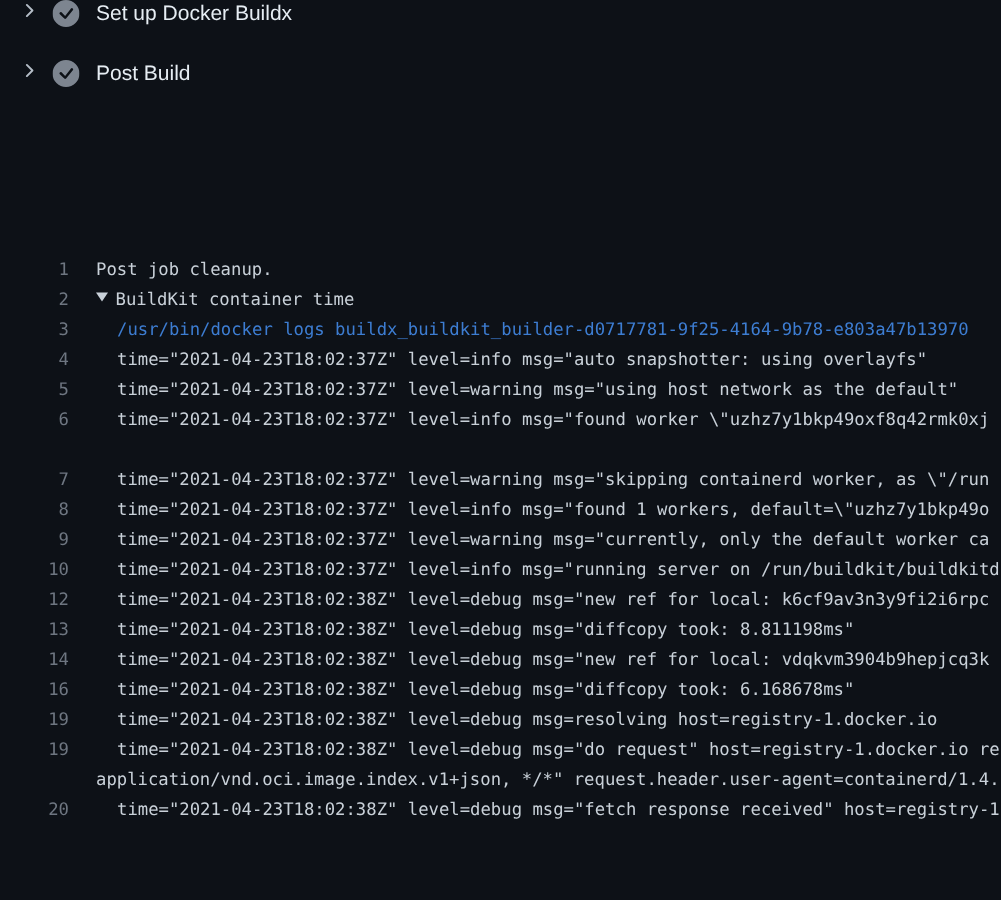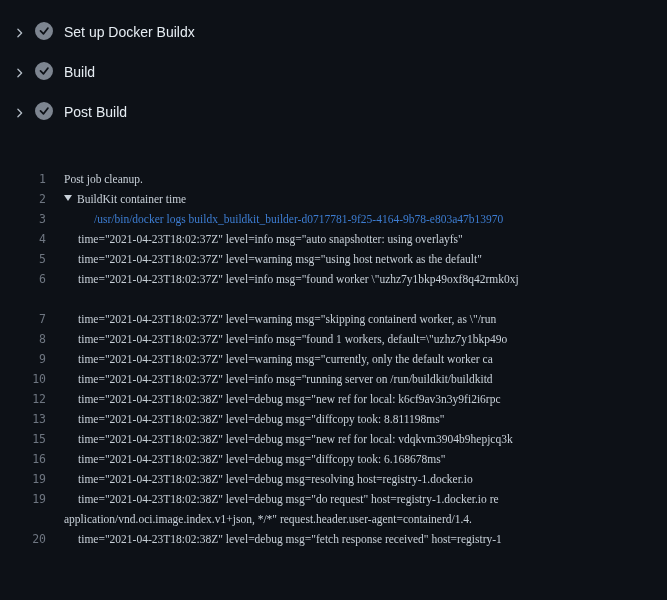--- a/index.html
+++ b/index.html
@@ -10,21 +10,21 @@
     position: relative;
     font-family: "Liberation Sans", sans-serif;
   }
 
   
   .steps { position: absolute; top: 0; left: 0; right: 0; }
   .step-row {
     position: relative;
     height: 40px;
     display: flex;
-    align-items: flex-end;
+    align-items: flex-start;
     cursor: pointer;
   }
   .step-row::before {
     content: "";
     position: absolute;
     inset: 2px 0;
     border-radius: 6px;
     background: transparent;
   }
   .step-row.expanded::before { background: #202730; }
@@ -64,24 +64,24 @@
     display: flex;
     white-space: pre;
   }
   .ln {
     width: 46px;
     flex: none;
     text-align: right;
     color: #6e7681;
     cursor: pointer;
   }
-  .lt { flex: none; color: #c9d1d9; font-family: Liberation Serif, serif; }
+  .lt { flex: none; color: #c9d1d9; }
   .lt.ind0 { padding-left: 18px; }
   .lt.ind1 { padding-left: 32px; }
-  .lt.cmd .txt { color: #3d7dd2; margin-left: 16px; }
+  .lt.cmd .txt { color: #3d7dd2; }
   .tri {
     display: none;
     width: 0; height: 0;
     border-left: 4.5px solid transparent;
     border-right: 4.5px solid transparent;
     border-top: 6px solid #c9d1d9;
     margin-right: 5px;
     vertical-align: 2px;
   }
   .log-row.group .tri { display: inline-block; }
@@ -95,32 +95,20 @@
     <span class="chev">
       <svg class="chev-right" viewBox="0 0 16 16" aria-hidden="true">
         <path d="M6.22 3.22a.75.75 0 0 1 1.06 0l4.25 4.25a.75.75 0 0 1 0 1.06l-4.25 4.25a.75.75 0 0 1-1.06-1.06L9.94 8 6.22 4.28a.75.75 0 0 1 0-1.06Z"></path>
       </svg>
 
     </span>
     <svg class="check" viewBox="0 0 16 16" aria-hidden="true">
       <path fill-rule="evenodd" d="M16 8A8 8 0 1 1 0 8a8 8 0 0 1 16 0Zm-3.97-3.03a.75.75 0 0 0-1.08.022L7.477 9.417 5.384 7.323a.75.75 0 0 0-1.06 1.06L6.97 11.03a.75.75 0 0 0 1.079-.02l3.992-4.99a.75.75 0 0 0-.01-1.05Z"></path>
     </svg>
     <span class="step-label">Set up Docker Buildx</span>
-  </div>
-    <div class="step-row">
-    <span class="chev">
-      <svg class="chev-right" viewBox="0 0 16 16" aria-hidden="true">
-        <path d="M6.22 3.22a.75.75 0 0 1 1.06 0l4.25 4.25a.75.75 0 0 1 0 1.06l-4.25 4.25a.75.75 0 0 1-1.06-1.06L9.94 8 6.22 4.28a.75.75 0 0 1 0-1.06Z"></path>
-      </svg>
-
-    </span>
-    <svg class="check" viewBox="0 0 16 16" aria-hidden="true">
-      <path fill-rule="evenodd" d="M16 8A8 8 0 1 1 0 8a8 8 0 0 1 16 0Zm-3.97-3.03a.75.75 0 0 0-1.08.022L7.477 9.417 5.384 7.323a.75.75 0 0 0-1.06 1.06L6.97 11.03a.75.75 0 0 0 1.079-.02l3.992-4.99a.75.75 0 0 0-.01-1.05Z"></path>
-    </svg>
-    <span class="step-label">Build</span>
   </div>
     <div class="step-row">
     <span class="chev">
       <svg class="chev-right" viewBox="0 0 16 16" aria-hidden="true">
         <path d="M6.22 3.22a.75.75 0 0 1 1.06 0l4.25 4.25a.75.75 0 0 1 0 1.06l-4.25 4.25a.75.75 0 0 1-1.06-1.06L9.94 8 6.22 4.28a.75.75 0 0 1 0-1.06Z"></path>
       </svg>
 
     </span>
     <svg class="check" viewBox="0 0 16 16" aria-hidden="true">
       <path fill-rule="evenodd" d="M16 8A8 8 0 1 1 0 8a8 8 0 0 1 16 0Zm-3.97-3.03a.75.75 0 0 0-1.08.022L7.477 9.417 5.384 7.323a.75.75 0 0 0-1.06 1.06L6.97 11.03a.75.75 0 0 0 1.079-.02l3.992-4.99a.75.75 0 0 0-.01-1.05Z"></path>
@@ -174,21 +162,21 @@
   </div>
     <div class="log-row">
     <span class="ln">12</span>
     <span class="lt ind1"><span class="txt">time="2021-04-23T18:02:38Z" level=debug msg="new ref for local: k6cf9av3n3y9fi2i6rpc</span></span>
   </div>
     <div class="log-row">
     <span class="ln">13</span>
     <span class="lt ind1"><span class="txt">time="2021-04-23T18:02:38Z" level=debug msg="diffcopy took: 8.811198ms"</span></span>
   </div>
     <div class="log-row">
-    <span class="ln">15</span>
+    <span class="ln">14</span>
     <span class="lt ind1"><span class="txt">time="2021-04-23T18:02:38Z" level=debug msg="new ref for local: vdqkvm3904b9hepjcq3k</span></span>
   </div>
     <div class="log-row">
     <span class="ln">16</span>
     <span class="lt ind1"><span class="txt">time="2021-04-23T18:02:38Z" level=debug msg="diffcopy took: 6.168678ms"</span></span>
   </div>
     <div class="log-row">
     <span class="ln">19</span>
     <span class="lt ind1"><span class="txt">time="2021-04-23T18:02:38Z" level=debug msg=resolving host=registry-1.docker.io</span></span>
   </div>

